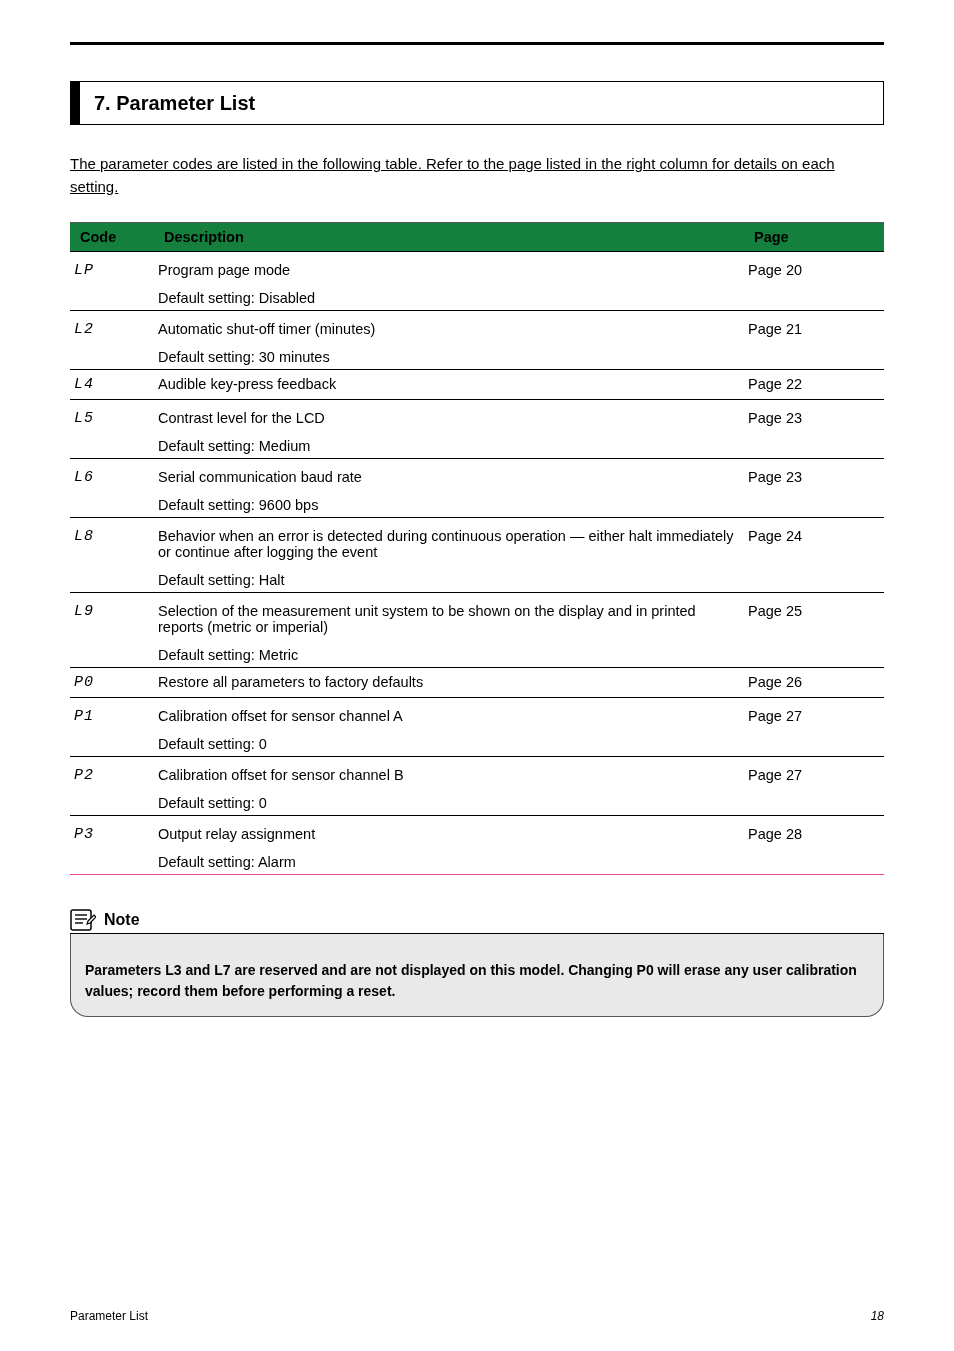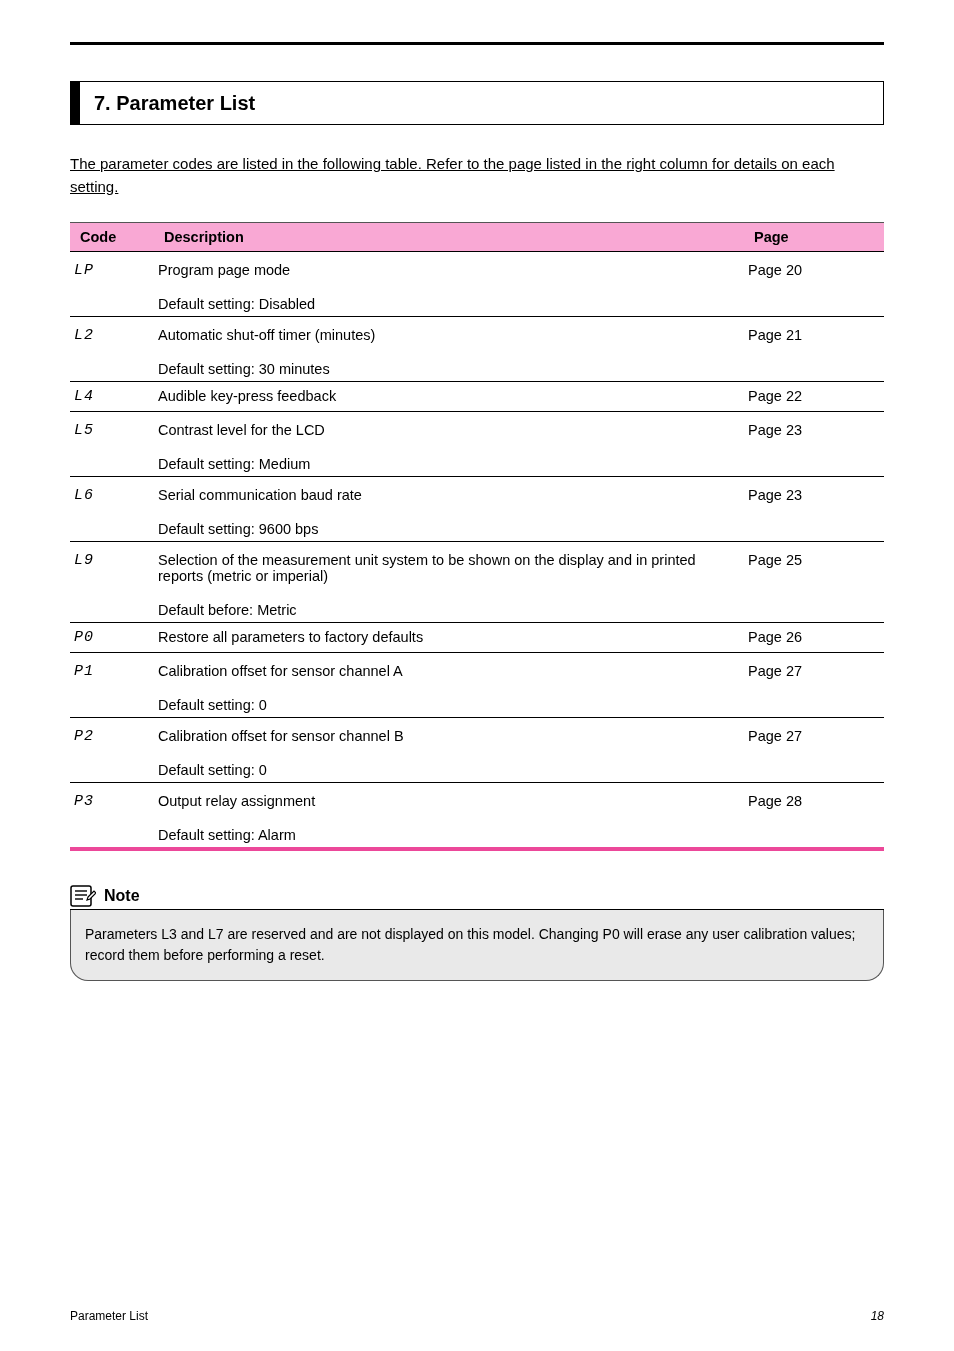--- a/index.html
+++ b/index.html
@@ -39,61 +39,62 @@
     border-collapse:collapse;
     width:100%;
     table-layout:fixed;
     margin-bottom:32px;
     font-size:14.5px;
   }
   table.listing col.c-code { width:84px; }
   table.listing col.c-desc { width:auto; }
   table.listing col.c-page { width:140px; }
   table.listing th {
-    background:#f9a8d4; text-align:left; font-weight:bold;
+    background:#15803d; text-align:left; font-weight:bold;
     padding:6px 10px;
     border-top:1px solid #555;
   }
   table.listing tr.entry td {
     border-top:1px solid #000;
     vertical-align:top;
     padding:6px 4px;
   }
-  table.listing tr.lastline td { border-bottom:4px solid #ec4899; }
+  table.listing tr.lastline td { border-bottom:1px solid #ec4899; }
   table.listing tr.multi td {
     padding-top:10px; padding-bottom:4px;
   }
   table.listing td.seg {
     font-family: "Courier New", monospace;
     font-style:italic;
     font-size:15px;
     padding-left:22px;
     white-space:nowrap;
     letter-spacing:1px;
   }
   table.listing td.name { padding-right:8px; padding-left:4px; }
-  table.listing td.name .def { margin-top:18px; display:block; }
+  table.listing td.name .def { margin-top:12px; display:block; }
   table.listing td.page { text-align:left; white-space:nowrap; }
   .note-head {
     display:flex; align-items:center;
     border-bottom:1px solid #000;
     margin-bottom:0;
   }
   .note-head .note-label {
     font-weight:bold; font-size:16px;
   }
   .note-icon-wrap { width:34px; display:flex; align-items:center; }
   .note-body {
     border:1px solid #555;
     border-top:none;
     border-radius:0 0 18px 18px;
     background:#e9e9e9;
-    padding:14px 16px 14px 14px;
+    padding:26px 16px 14px 14px;
     font-size:14px;
     line-height:1.5;
+    font-weight:bold;
   }
   .footer {
     position:absolute; bottom:28px; left:70px; right:70px;
     display:flex; justify-content:space-between;
     font-size:12px; color:#000;
   }
   .footer .fr { font-style:italic; }
 </style>
 </head>
 <body>
@@ -143,22 +144,27 @@
         <td class="seg">L5</td>
         <td class="name"><span>Contrast level for the LCD</span><span class="def">Default setting: Medium</span></td>
         <td class="page">Page  23</td>
       </tr>
       <tr class="entry multi">
         <td class="seg">L6</td>
         <td class="name"><span>Serial communication baud rate</span><span class="def">Default setting: 9600 bps</span></td>
         <td class="page">Page  23</td>
       </tr>
       <tr class="entry multi">
+        <td class="seg">L8</td>
+        <td class="name"><span>Behavior when an error is detected during continuous operation — either halt immediately or continue after logging the event</span><span class="def">Default setting: Halt</span></td>
+        <td class="page">Page  24</td>
+      </tr>
+      <tr class="entry multi">
         <td class="seg">L9</td>
-        <td class="name"><span>Selection of the measurement unit system to be shown on the display and in printed reports (metric or imperial)</span><span class="def">Default before: Metric</span></td>
+        <td class="name"><span>Selection of the measurement unit system to be shown on the display and in printed reports (metric or imperial)</span><span class="def">Default setting: Metric</span></td>
         <td class="page">Page  25</td>
       </tr>
       <tr class="entry">
         <td class="seg">P0</td>
         <td class="name"><span>Restore all parameters to factory defaults</span></td>
         <td class="page">Page  26</td>
       </tr>
       <tr class="entry multi">
         <td class="seg">P1</td>
         <td class="name"><span>Calibration offset for sensor channel A</span><span class="def">Default setting: 0</span></td>

